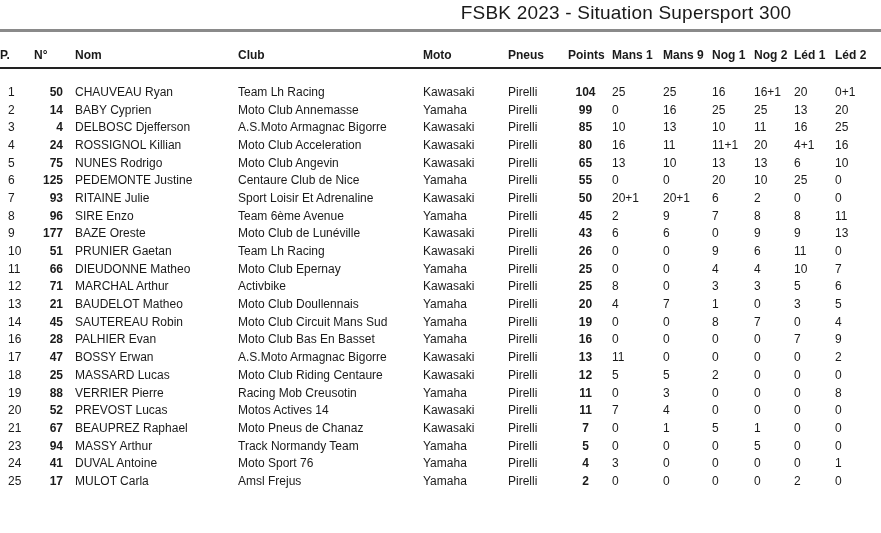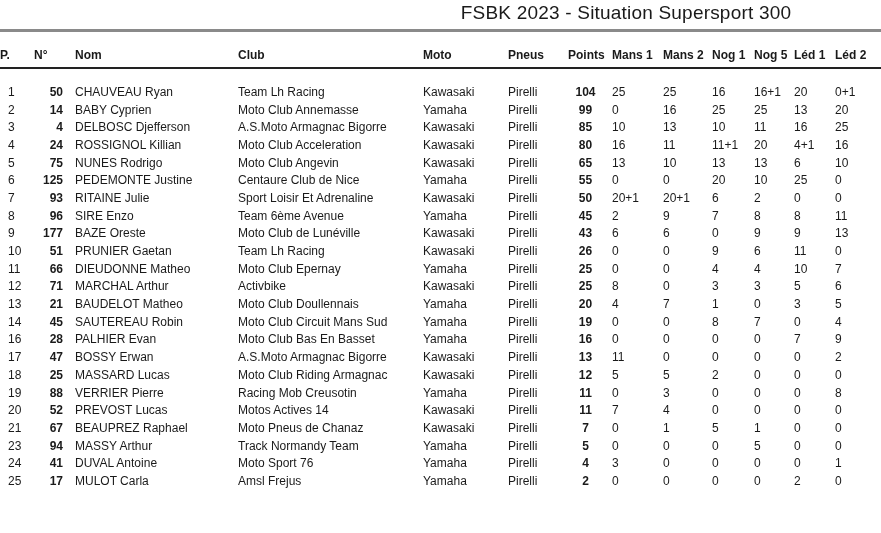--- a/index.html
+++ b/index.html
@@ -101,23 +101,23 @@
     <thead>
       <tr>
         <th class="c-pos">P.</th>
         <th class="c-num">N°</th>
         <th class="c-nom">Nom</th>
         <th class="c-club">Club</th>
         <th class="c-moto">Moto</th>
         <th class="c-pneus">Pneus</th>
         <th class="c-pts">Points</th>
         <th class="c-race">Mans 1</th>
-        <th class="c-race">Mans 2</th>
+        <th class="c-race">Mans 9</th>
         <th class="c-race">Nog 1</th>
-        <th class="c-race">Nog 5</th>
+        <th class="c-race">Nog 2</th>
         <th class="c-race">Léd 1</th>
         <th class="c-race">Léd 2</th>
       </tr>
     </thead>
     <tbody>
         <tr>
     <td class="c-pos">1</td>
     <td class="c-num">50</td>
     <td class="c-nom">CHAUVEAU Ryan</td>
     <td class="c-club">Team Lh Racing</td>
@@ -353,21 +353,21 @@
     <td class="c-race">0</td>
     <td class="c-race">0</td>
     <td class="c-race">0</td>
     <td class="c-race">0</td>
     <td class="c-race">2</td>
   </tr>
         <tr>
     <td class="c-pos">18</td>
     <td class="c-num">25</td>
     <td class="c-nom">MASSARD Lucas</td>
-    <td class="c-club">Moto Club Riding Armagnac</td>
+    <td class="c-club">Moto Club Riding Centaure</td>
     <td class="c-moto">Kawasaki</td>
     <td class="c-pneus">Pirelli</td>
     <td class="c-pts">12</td>
     <td class="c-race">5</td>
     <td class="c-race">5</td>
     <td class="c-race">2</td>
     <td class="c-race">0</td>
     <td class="c-race">0</td>
     <td class="c-race">0</td>
   </tr>

